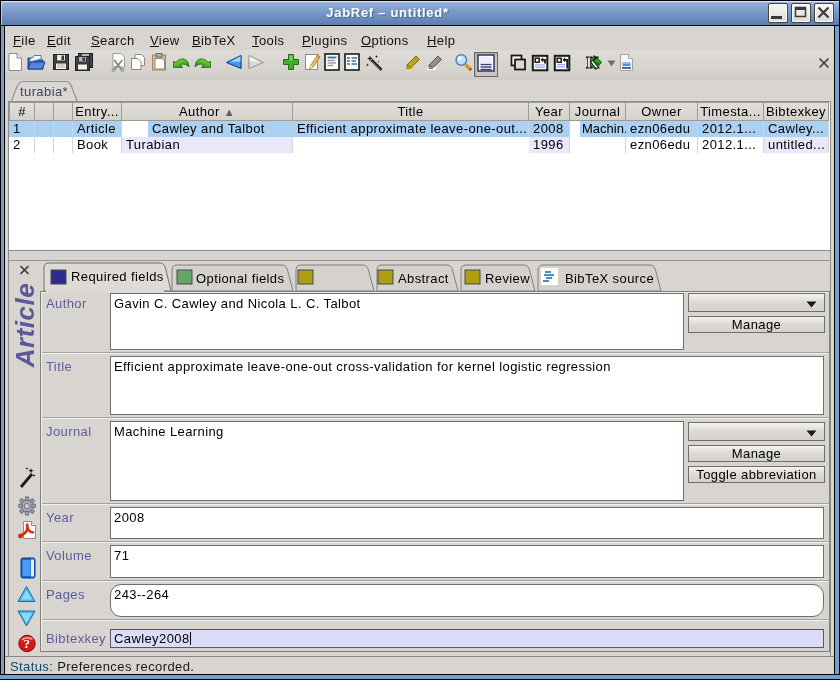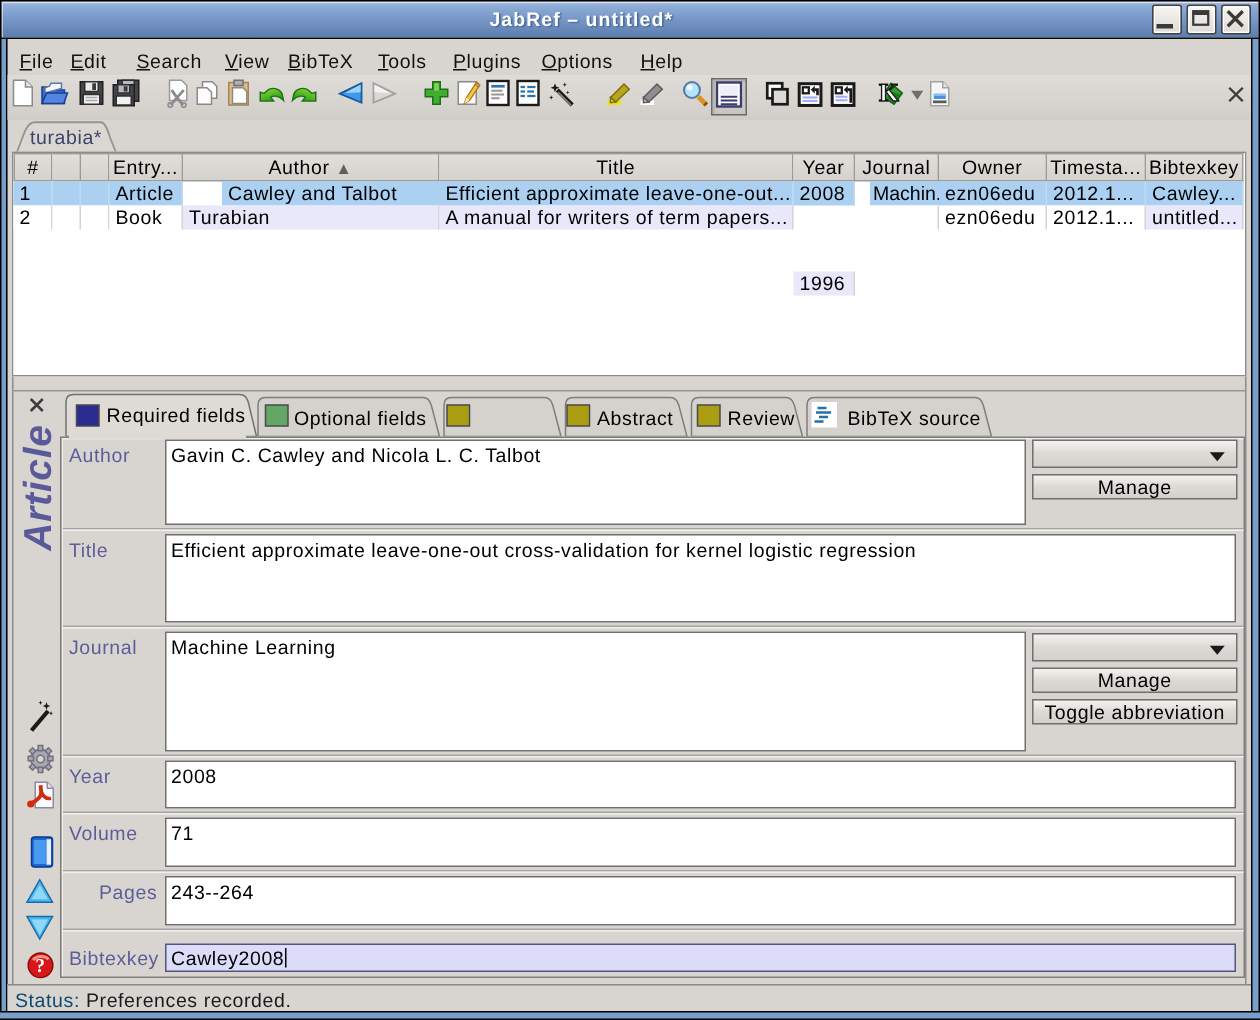--- a/index.html
+++ b/index.html
@@ -265,22 +265,21 @@
   <div class="td r1 abs" style="left:520px; width:41px;">2008</div>
   <div class="td r1 abs" style="left:561px; width:56px; letter-spacing:0; padding-left:2px;margin-left:10px;">Machin...</div>
   <div class="td r1 abs" style="left:617px; width:72px;">ezn06edu</div>
   <div class="td r1 abs" style="left:689px; width:66px;">2012.1...</div>
   <div class="td r1 abs" style="left:755px; width:65px;">Cawley...</div>
   <div class="td r2 abs" style="left:0; width:26px;">2</div>
   <div class="td r2 abs" style="left:26px; width:19px;"></div>
   <div class="td r2 abs" style="left:45px; width:19px;"></div>
   <div class="td r2 abs" style="left:64px; width:49px;">Book</div>
   <div class="td r2 lav abs" style="left:113px; width:171px;">Turabian</div>
-  <div class="td r2 lav abs" style="left:284px; width:236px;">A manual for writers of term papers...</div>
-  <div class="td r2 lav abs" style="left:520px; width:41px;margin-top:44px;">1996</div>
+  <div class="td r2 lav abs" style="left:520px; width:41px;">1996</div>
   <div class="td r2 abs" style="left:561px; width:56px;"></div>
   <div class="td r2 abs" style="left:617px; width:72px;">ezn06edu</div>
   <div class="td r2 abs" style="left:689px; width:66px;">2012.1...</div>
   <div class="td r2 lav abs" style="left:755px; width:65px;">untitled...</div>
 </div>
 
 <div class="abs" style="left:8px; top:251px; width:823px; height:405px; background:#d8d5d1; border-left:1px solid #8c8c8a; border-right:1px solid #8c8c8a;"></div>
 <div class="abs" style="left:8px; top:260px; width:823px; height:1px; background:#979792;"></div>
 
 <svg class="abs" style="left:17px; top:262px;" width="16" height="16">
@@ -371,36 +370,36 @@
 <div class="abs" style="left:565px; top:271px;">BibTeX source</div>
 
 <div class="abs" style="left:40px; top:291px; width:790px; height:361px; border:1px solid #7e7e7c; background:#d8d5d1; box-shadow:inset 1px 1px 0 #f0eeec;"></div>
 <div class="abs" style="left:46px; top:290px; width:118px; height:3px; background:#dedbd7;"></div>
 
 <div class="flabel abs" style="left:46px; top:296px;">Author</div>
 <div class="flabel abs" style="left:46px; top:359px;">Title</div>
 <div class="flabel abs" style="left:46px; top:424px;">Journal</div>
 <div class="flabel abs" style="left:46px; top:510px;">Year</div>
 <div class="flabel abs" style="left:46px; top:548px;">Volume</div>
-<div class="flabel abs" style="left:46px; top:587px;margin-left:20px;">Pages</div>
+<div class="flabel abs" style="left:46px; top:587px;">Pages</div>
 <div class="flabel abs" style="left:46px; top:631px;">Bibtexkey</div>
 
 <div class="rowline abs" style="top:352px;"></div>
 <div class="rowline abs" style="top:417px;"></div>
 <div class="rowline abs" style="top:503px;"></div>
 <div class="rowline abs" style="top:541px;"></div>
 <div class="rowline abs" style="top:580px;"></div>
 <div class="rowline abs" style="top:619px;"></div>
 
 <div class="tarea abs" style="left:110px; top:293px; width:574px; height:57px;">Gavin C. Cawley and Nicola L. C. Talbot</div>
 <div class="tarea abs" style="left:110px; top:356px; width:714px; height:59px;">Efficient approximate leave-one-out cross-validation for kernel logistic regression</div>
 <div class="tarea abs" style="left:110px; top:421px; width:574px; height:80px;">Machine Learning</div>
 <div class="tarea abs" style="left:110px; top:507px; width:714px; height:32px;">2008</div>
 <div class="tarea abs" style="left:110px; top:545px; width:714px; height:33px;">71</div>
-<div class="tarea abs" style="left:110px; top:584px; width:714px; height:33px;">243--264</div>
+<div class="tarea abs" style="left:110px; top:584px; width:714px; height:33px;border-radius:11px;">243--264</div>
 <div class="tarea abs" style="left:110px; top:629px; width:714px; height:19px; background:#dcdcf8; padding-top:1px; border-color:#55557a;">Cawley2008<span style="display:inline-block; width:1px; height:13px; background:#000; vertical-align:-2px;"></span></div>
 
 <div class="btn abs" style="left:688px; top:293px; width:137px; height:19px;"></div>
 <svg class="abs" style="left:806px; top:301px;" width="11" height="7">
     <path d="M0.5 0.5 L10.5 0.5 L5.5 6.5 Z" fill="#1a1a1a"></path>
   </svg>
 <div class="btn abs" style="left:688px; top:316px; width:137px; height:17px; line-height:15px;">Manage</div>
 <div class="btn abs" style="left:688px; top:422px; width:137px; height:19px;"></div>
 <svg class="abs" style="left:806px; top:430px;" width="11" height="7">
     <path d="M0.5 0.5 L10.5 0.5 L5.5 6.5 Z" fill="#1a1a1a"></path>

